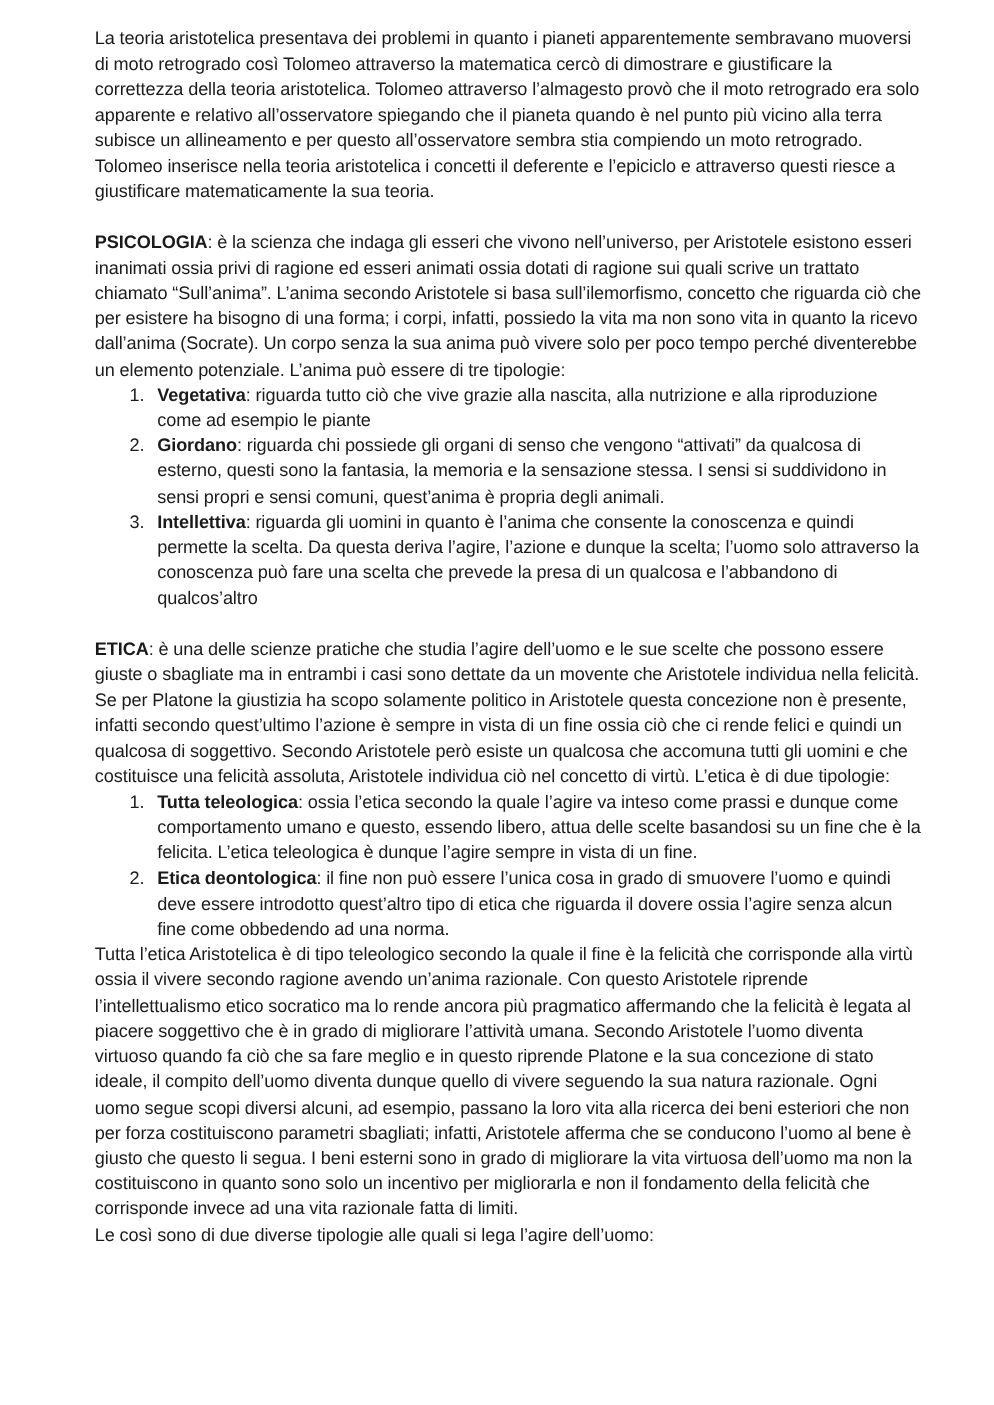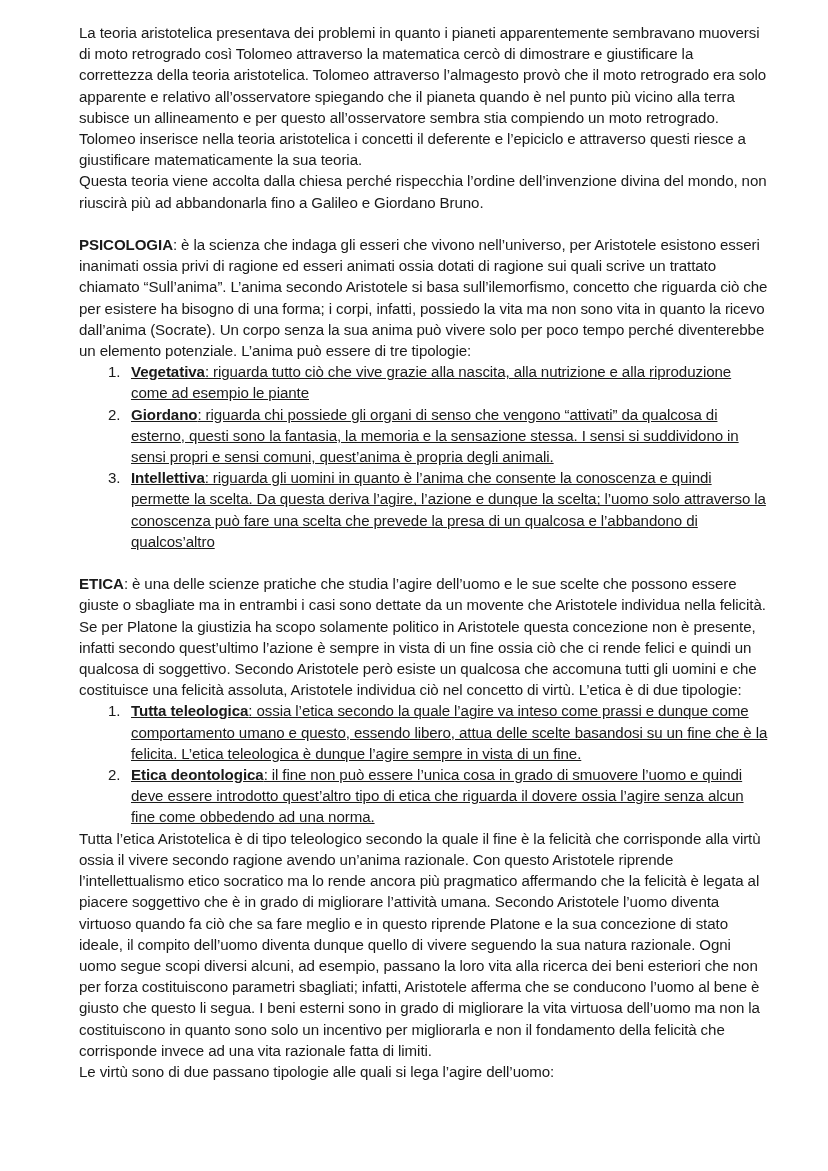--- a/index.html
+++ b/index.html
@@ -44,21 +44,20 @@
     margin: 0;
     padding: 0;
     list-style: none;
     counter-reset: li-counter;
   }
   ol.num-list > li {
     counter-increment: li-counter;
     position: relative;
     padding-left: 52px;
     margin: 0;
-    text-decoration: underline;
   }
   ol.num-list > li::before {
     content: counter(li-counter) ".";
     position: absolute;
     left: 29px;
     top: 0;
     width: 22px;
     text-align: left;
     font-weight: 400;
   }
@@ -71,21 +70,20 @@
   }
 </style>
 </head>
 <body>
 
 <div id="page">
   <div class="doc-body">
 
     <p class="para">La teoria aristotelica presentava dei problemi in quanto i pianeti apparentemente sembravano muoversi di moto retrogrado così Tolomeo attraverso la matematica cercò di dimostrare e giustificare la correttezza della teoria aristotelica. Tolomeo attraverso l’almagesto provò che il moto retrogrado era solo apparente e relativo all’osservatore spiegando che il pianeta quando è nel punto più vicino alla terra subisce un allineamento e per questo all’osservatore sembra stia compiendo un moto retrogrado. Tolomeo inserisce nella teoria aristotelica i concetti il deferente e l’epiciclo e attraverso questi riesce a giustificare matematicamente la sua teoria.</p>
 
-    <p class="para">Questa teoria viene accolta dalla chiesa perché rispecchia l’ordine dell’invenzione divina del mondo, non riuscirà più ad abbandonarla fino a Galileo e Giordano Bruno.</p>
 
     <div class="spacer"></div>
 
     <p class="para"><span class="lead">PSICOLOGIA</span><span class="run">: è la scienza che indaga gli esseri che vivono nell’universo, per Aristotele esistono esseri inanimati ossia privi di ragione ed esseri animati ossia dotati di ragione sui quali scrive un trattato chiamato “Sull’anima”. L’anima secondo Aristotele si basa sull’ilemorfismo, concetto che riguarda ciò che per esistere ha bisogno di una forma; i corpi, infatti, possiedo la vita ma non sono vita in quanto la ricevo dall’anima (Socrate). Un corpo senza la sua anima può vivere solo per poco tempo perché diventerebbe un elemento potenziale. L’anima può essere di tre tipologie:</span></p>
 
     <ol class="num-list">
       <li><span class="lead">Vegetativa</span><span class="run">: riguarda tutto ciò che vive grazie alla nascita, alla nutrizione e alla riproduzione come ad esempio le piante</span></li>
       <li><span class="lead">Giordano</span><span class="run">: riguarda chi possiede gli organi di senso che vengono “attivati” da qualcosa di esterno, questi sono la fantasia, la memoria e la sensazione stessa. I sensi si suddividono in sensi propri e sensi comuni, quest’anima è propria degli animali.</span></li>
       <li><span class="lead">Intellettiva</span><span class="run">: riguarda gli uomini in quanto è l’anima che consente la conoscenza e quindi permette la scelta. Da questa deriva l’agire, l’azione e dunque la scelta; l’uomo solo attraverso la conoscenza può fare una scelta che prevede la presa di un qualcosa e l’abbandono di qualcos’altro</span></li>
     </ol>
@@ -95,16 +93,16 @@
 
     <p class="para"><span class="lead">ETICA</span><span class="run">: è una delle scienze pratiche che studia l’agire dell’uomo e le sue scelte che possono essere giuste o sbagliate ma in entrambi i casi sono dettate da un movente che Aristotele individua nella felicità. Se per Platone la giustizia ha scopo solamente politico in Aristotele questa concezione non è presente, infatti secondo quest’ultimo l’azione è sempre in vista di un fine ossia ciò che ci rende felici e quindi un qualcosa di soggettivo. Secondo Aristotele però esiste un qualcosa che accomuna tutti gli uomini e che costituisce una felicità assoluta, Aristotele individua ciò nel concetto di virtù. L’etica è di due tipologie:</span></p>
 
     <ol class="num-list">
       <li><span class="lead">Tutta teleologica</span><span class="run">: ossia l’etica secondo la quale l’agire va inteso come prassi e dunque come comportamento umano e questo, essendo libero, attua delle scelte basandosi su un fine che è la felicita. L’etica teleologica è dunque l’agire sempre in vista di un fine.</span></li>
       <li><span class="lead">Etica deontologica</span><span class="run">: il fine non può essere l’unica cosa in grado di smuovere l’uomo e quindi deve essere introdotto quest’altro tipo di etica che riguarda il dovere ossia l’agire senza alcun fine come obbedendo ad una norma.</span></li>
     </ol>
 
     <p class="para">Tutta l’etica Aristotelica è di tipo teleologico secondo la quale il fine è la felicità che corrisponde alla virtù ossia il vivere secondo ragione avendo un’anima razionale. Con questo Aristotele riprende l’intellettualismo etico socratico ma lo rende ancora più pragmatico affermando che la felicità è legata al piacere soggettivo che è in grado di migliorare l’attività umana. Secondo Aristotele l’uomo diventa virtuoso quando fa ciò che sa fare meglio e in questo riprende Platone e la sua concezione di stato ideale, il compito dell’uomo diventa dunque quello di vivere seguendo la sua natura razionale. Ogni uomo segue scopi diversi alcuni, ad esempio, passano la loro vita alla ricerca dei beni esteriori che non per forza costituiscono parametri sbagliati; infatti, Aristotele afferma che se conducono l’uomo al bene è giusto che questo li segua. I beni esterni sono in grado di migliorare la vita virtuosa dell’uomo ma non la costituiscono in quanto sono solo un incentivo per migliorarla e non il fondamento della felicità che corrisponde invece ad una vita razionale fatta di limiti.</p>
 
-    <p class="para">Le virtù sono di due passano tipologie alle quali si lega l’agire dell’uomo:</p>
+    <p class="para">Le così sono di due diverse tipologie alle quali si lega l’agire dell’uomo:</p>
 
   </div>
 </div>
 
 </body></html>

